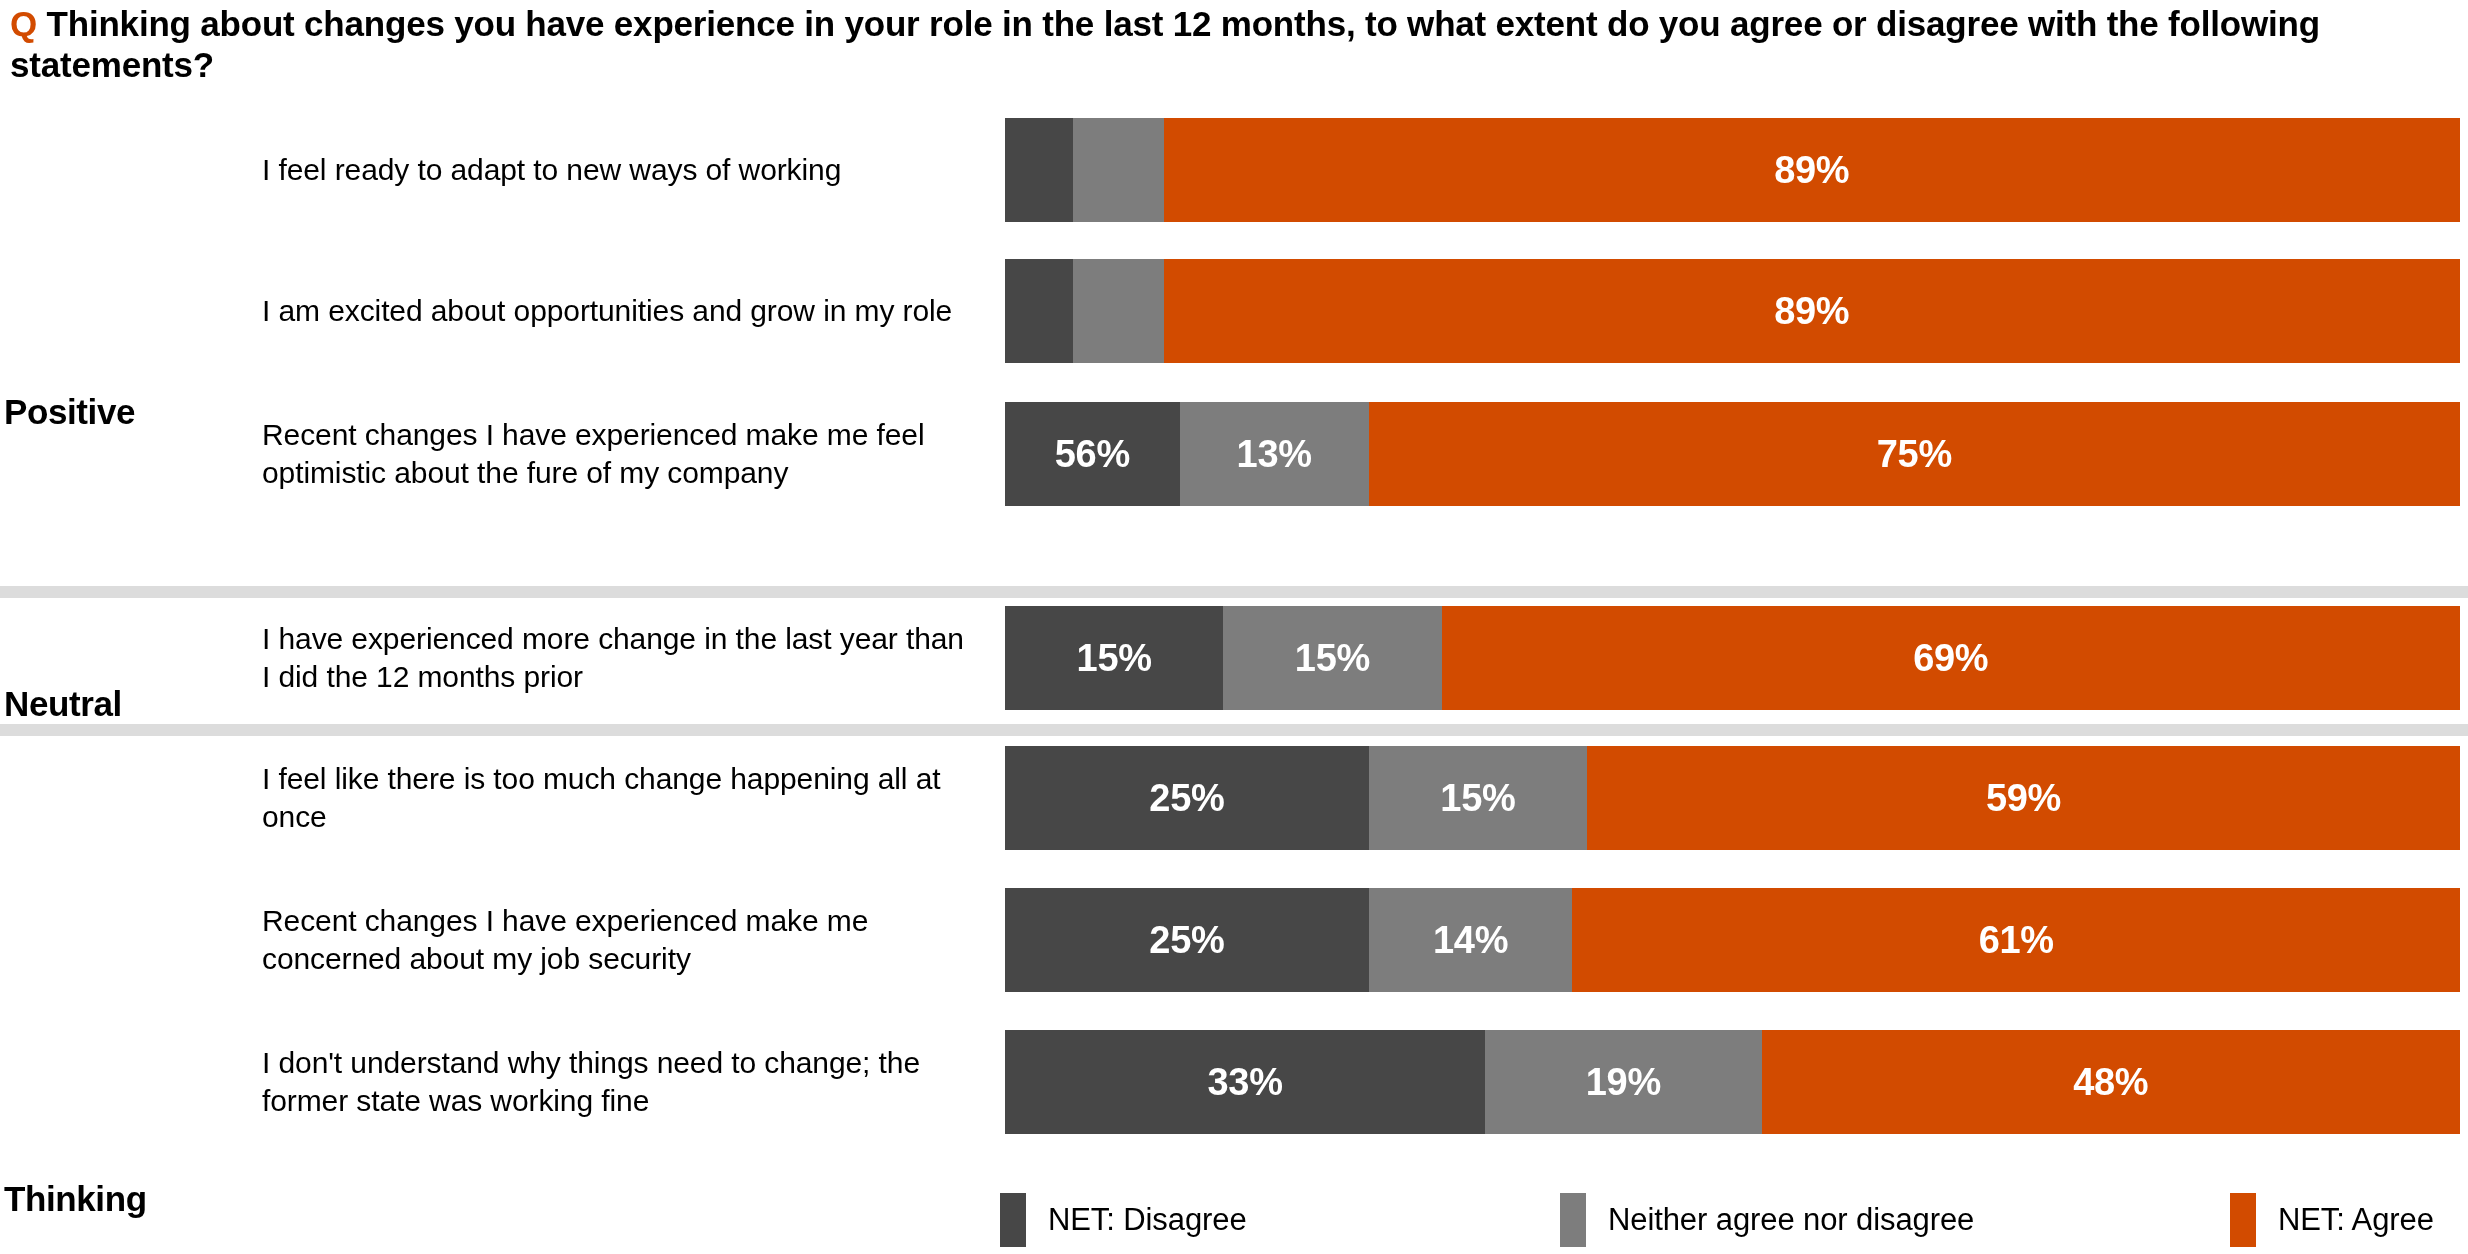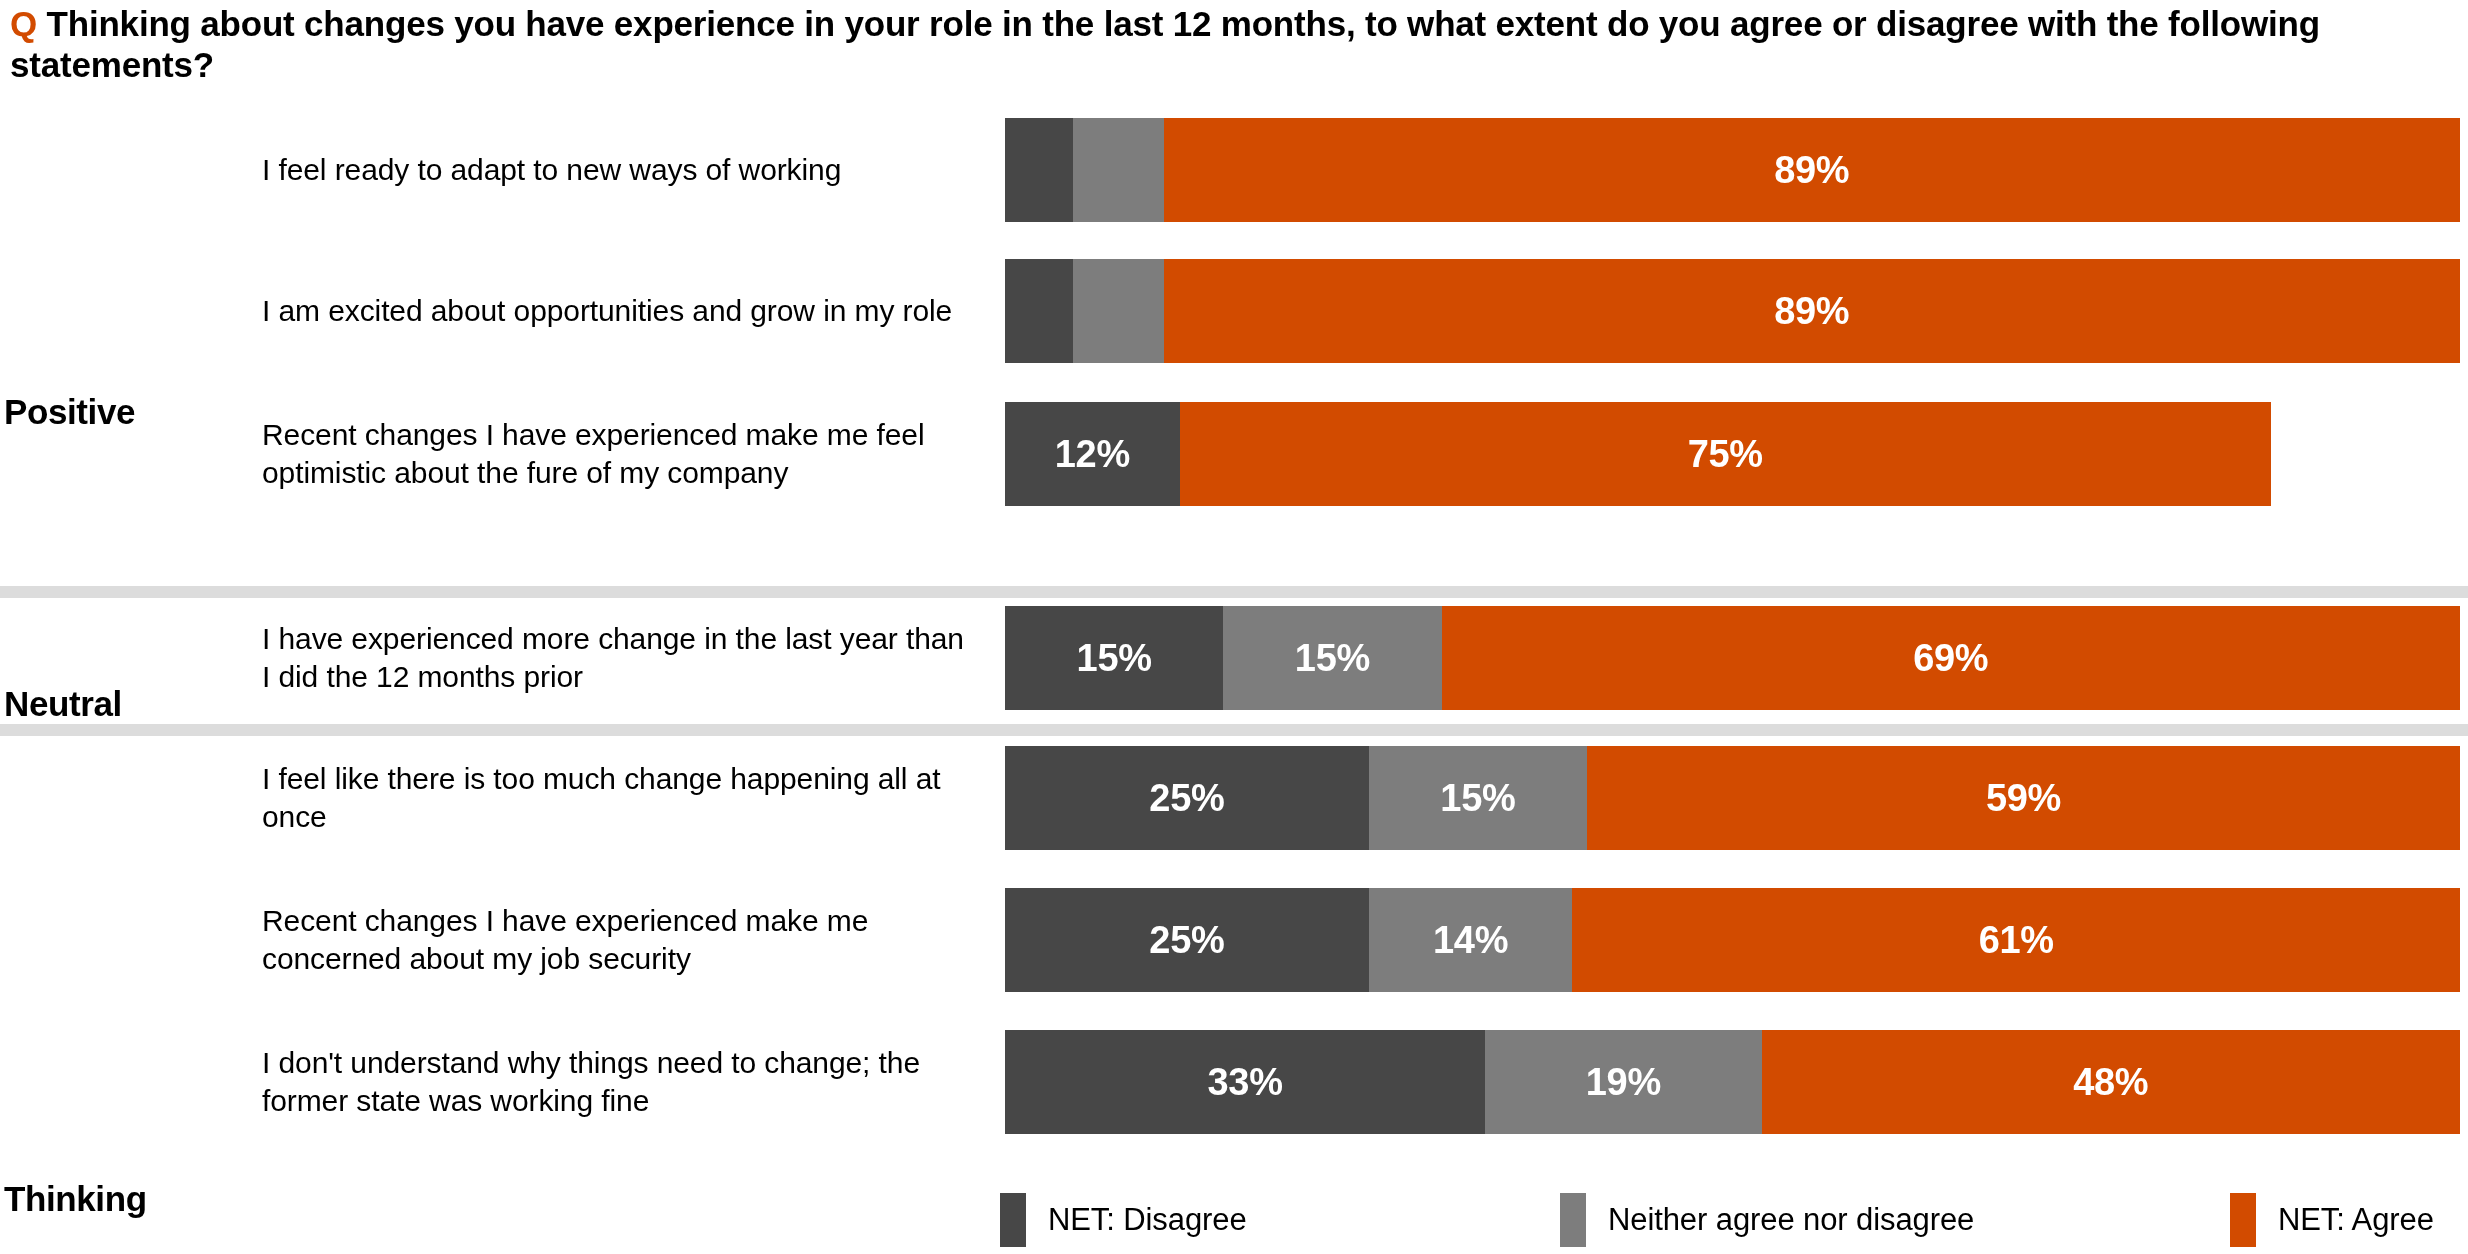--- a/index.html
+++ b/index.html
@@ -175,21 +175,22 @@
       <div class="bar">
         <div class="seg seg-dis" style="width:4.7%"></div>
         <div class="seg seg-neu" style="width:6.2%"></div>
         <div class="seg seg-agr" style="width:89.1%">89%</div>
       </div>
     </div>
 
     <div class="row" style="top:284px;">
       <div class="statement">Recent changes I have experienced make me feel optimistic about the fure of my company</div>
       <div class="bar">
-        <div class="seg seg-dis" style="width:12%">12%</div>
+        <div class="seg seg-dis" style="width:12%">56%</div>
+        <div class="seg seg-neu" style="width:13%">13%</div>
         <div class="seg seg-agr" style="width:75%">75%</div>
       </div>
     </div>
 
     <div class="row" style="top:488px;">
       <div class="statement">I have experienced more change in the last year than I did the 12 months prior</div>
       <div class="bar">
         <div class="seg seg-dis" style="width:15%">15%</div>
         <div class="seg seg-neu" style="width:15%">15%</div>
         <div class="seg seg-agr" style="width:70%">69%</div>

